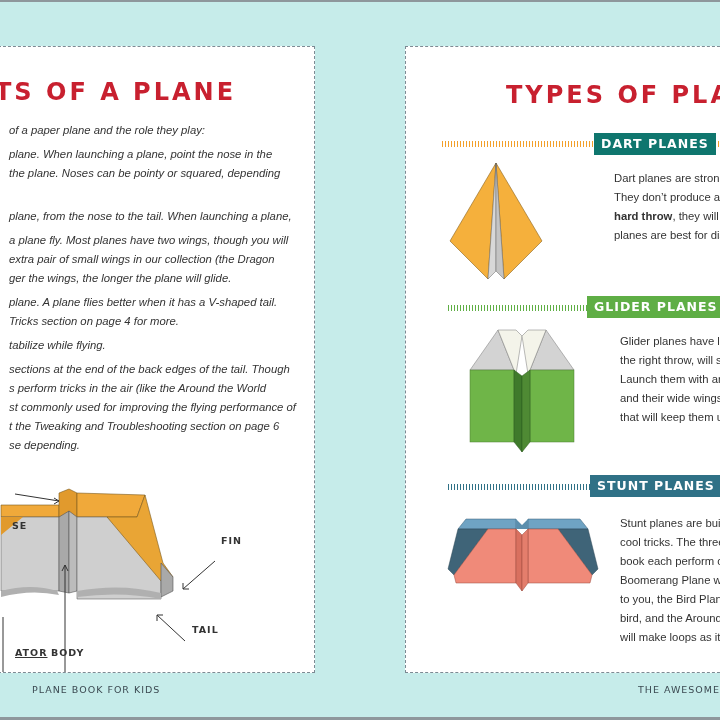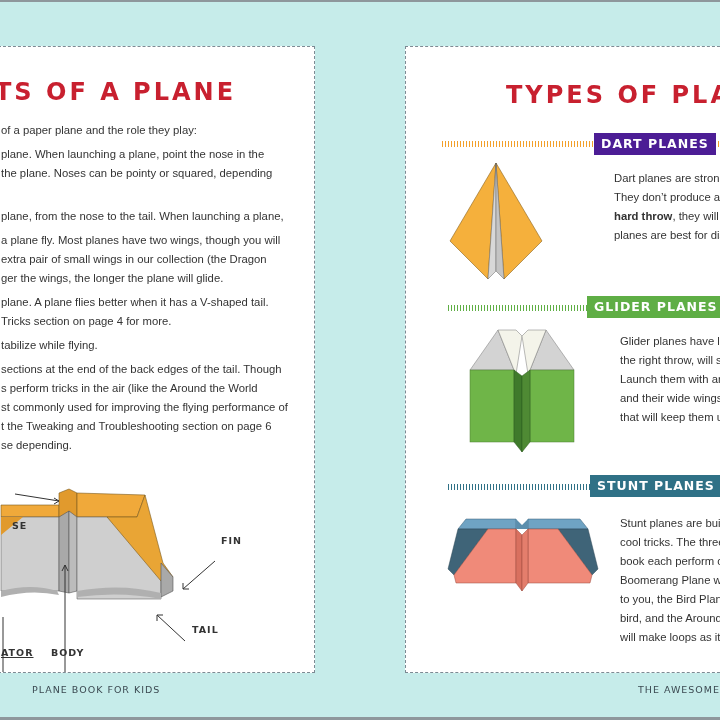--- a/index.html
+++ b/index.html
@@ -4,21 +4,21 @@
 <style>
   html,body{margin:0;padding:0;}
   body{width:720px;height:720px;position:relative;overflow:hidden;background:#c6ecea;font-family:"Liberation Sans",sans-serif;}
   .topbar{position:absolute;left:0;top:0;width:720px;height:2px;background:#8e979c;}
   .botbar{position:absolute;left:0;top:717px;width:720px;height:3px;background:#8e979c;}
   .page{position:absolute;background:#fff;border:1px dashed #7d8a93;box-sizing:border-box;overflow:hidden;}
   #page-left{left:-2px;top:46px;width:317px;height:627px;}
   #page-right{left:405px;top:46px;width:320px;height:627px;}
   .title{position:absolute;font-family:"DejaVu Sans",sans-serif;font-weight:bold;color:#c8202f;font-size:24px;letter-spacing:3px;white-space:nowrap;}
   .body-text{position:absolute;font-size:11.3px;line-height:19px;color:#333;white-space:nowrap;}
-  .para{margin:0 0 5px 0;}
+  .para{margin:0 0 5px 8px;font-style:italic;}
   .para div{height:19px;}
   .label{position:absolute;font-family:"DejaVu Sans",sans-serif;font-weight:bold;font-size:9.5px;letter-spacing:1px;color:#333;white-space:nowrap;}
   .footer{position:absolute;top:684px;font-family:"DejaVu Sans",sans-serif;font-size:9.5px;letter-spacing:1px;color:#3c4a52;white-space:nowrap;margin-left:32px;}
   .section-rule{position:absolute;height:6px;}
   .badge{position:absolute;height:22px;line-height:22px;padding:0 7px;color:#fff;font-family:"DejaVu Sans",sans-serif;font-weight:bold;font-size:12.5px;letter-spacing:1px;white-space:nowrap;}
   .sec-text{position:absolute;font-size:11.3px;line-height:19px;color:#333;white-space:nowrap;}
   .sec-text div{height:19px;}
   svg{position:absolute;overflow:visible;}
 </style>
 </head>
@@ -83,29 +83,29 @@
       <line x1="184" y1="174" x2="156" y2="148"></line>
         <polyline points="156,154 156,148 162,148"></polyline>
       <line x1="64" y1="214" x2="64" y2="98"></line>
         <polyline points="61,104 64,98 67,104"></polyline>
       <line x1="2" y1="214" x2="2" y2="150"></line>
     </g>
   </svg>
   <div class="label" style="left:2px;top:473px;padding-left:11px;">SE</div>
   <div class="label" style="left:222px;top:488px;">FIN</div>
   <div class="label" style="left:193px;top:577px;">TAIL</div>
-  <div class="label" style="left:2px;top:600px;text-decoration:underline;">ATOR</div>
+  <div class="label" style="left:16px;top:600px;text-decoration:underline;">ATOR</div>
   <div class="label" style="left:52px;top:600px;">BODY</div>
 </div>
 
 <div class="page" id="page-right">
   <div class="title" style="left:100px;top:34px;">TYPES OF PLA</div>
 
   <div class="section-rule" style="left:36px;top:94px;width:290px;background:repeating-linear-gradient(90deg,#f3a02a 0 1px,transparent 1px 3px);"></div>
-  <div class="badge" style="left:188px;top:86px;background:#4c1d95;">DART PLANES</div>
+  <div class="badge" style="left:188px;top:86px;background:#0f766e;">DART PLANES</div>
   <svg style="left:44px;top:116px;" width="100" height="120" viewBox="0 0 100 120">
     <polygon points="46,0 0,78 38,116" fill="#f5b03c" stroke="#8a6320" stroke-width="0.6"></polygon>
     <polygon points="46,0 92,78 54,116" fill="#f5b03c" stroke="#8a6320" stroke-width="0.6"></polygon>
     <polygon points="46,0 38,116 46,108" fill="#d8d8d8" stroke="#666" stroke-width="0.5"></polygon>
     <polygon points="46,0 54,116 46,108" fill="#c4c4c4" stroke="#666" stroke-width="0.5"></polygon>
   </svg>
   <div class="sec-text" style="left:208px;top:122px;">
     <div>Dart planes are strong</div>
     <div>They don’t produce a</div>
     <div><b>hard throw</b><span>, they will</span></div>

